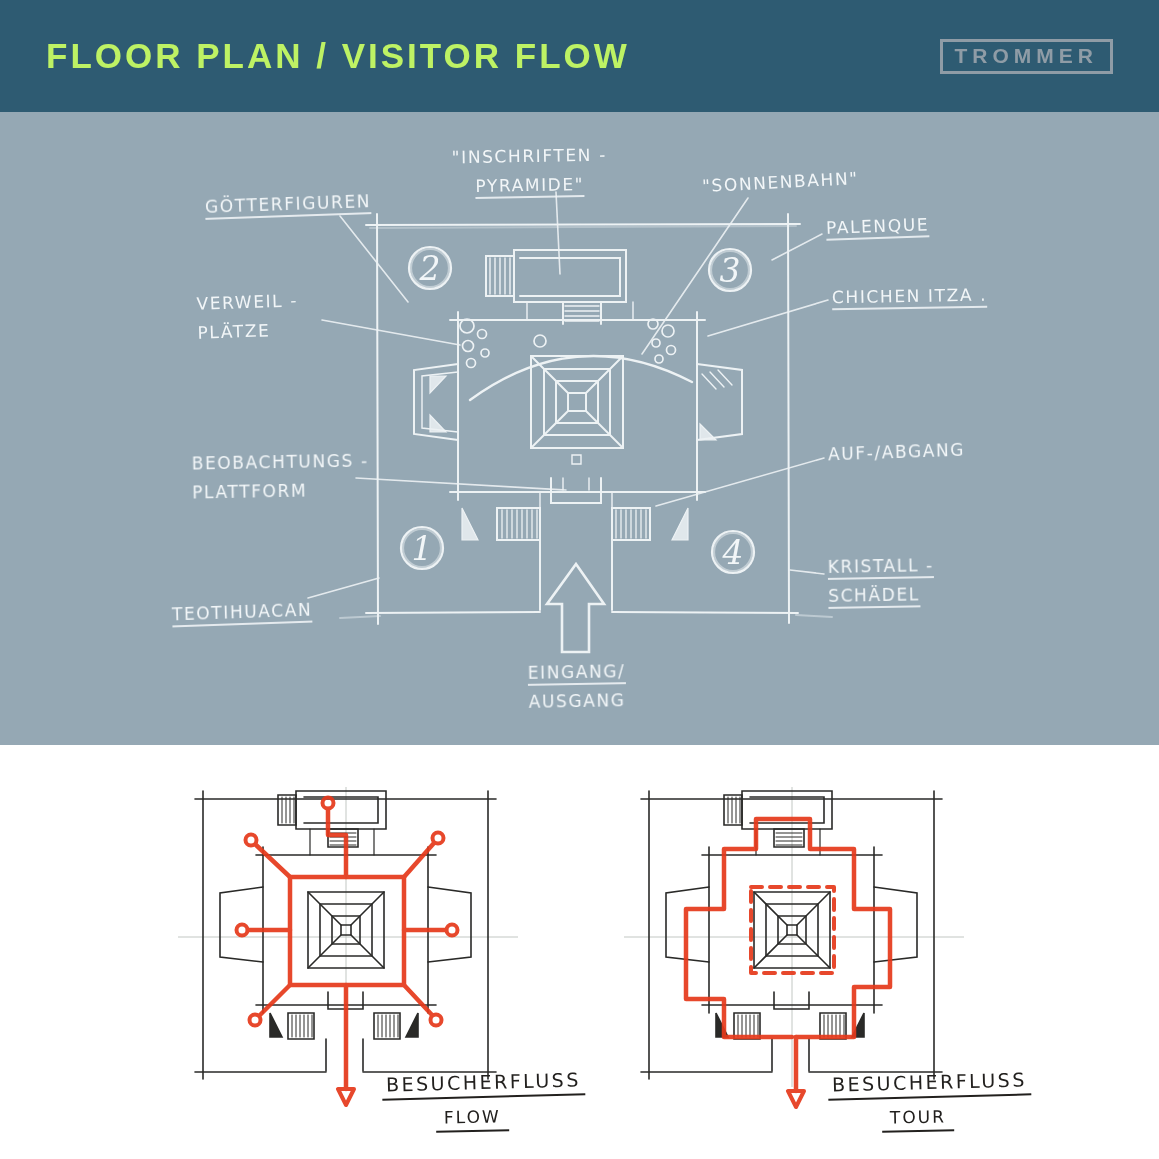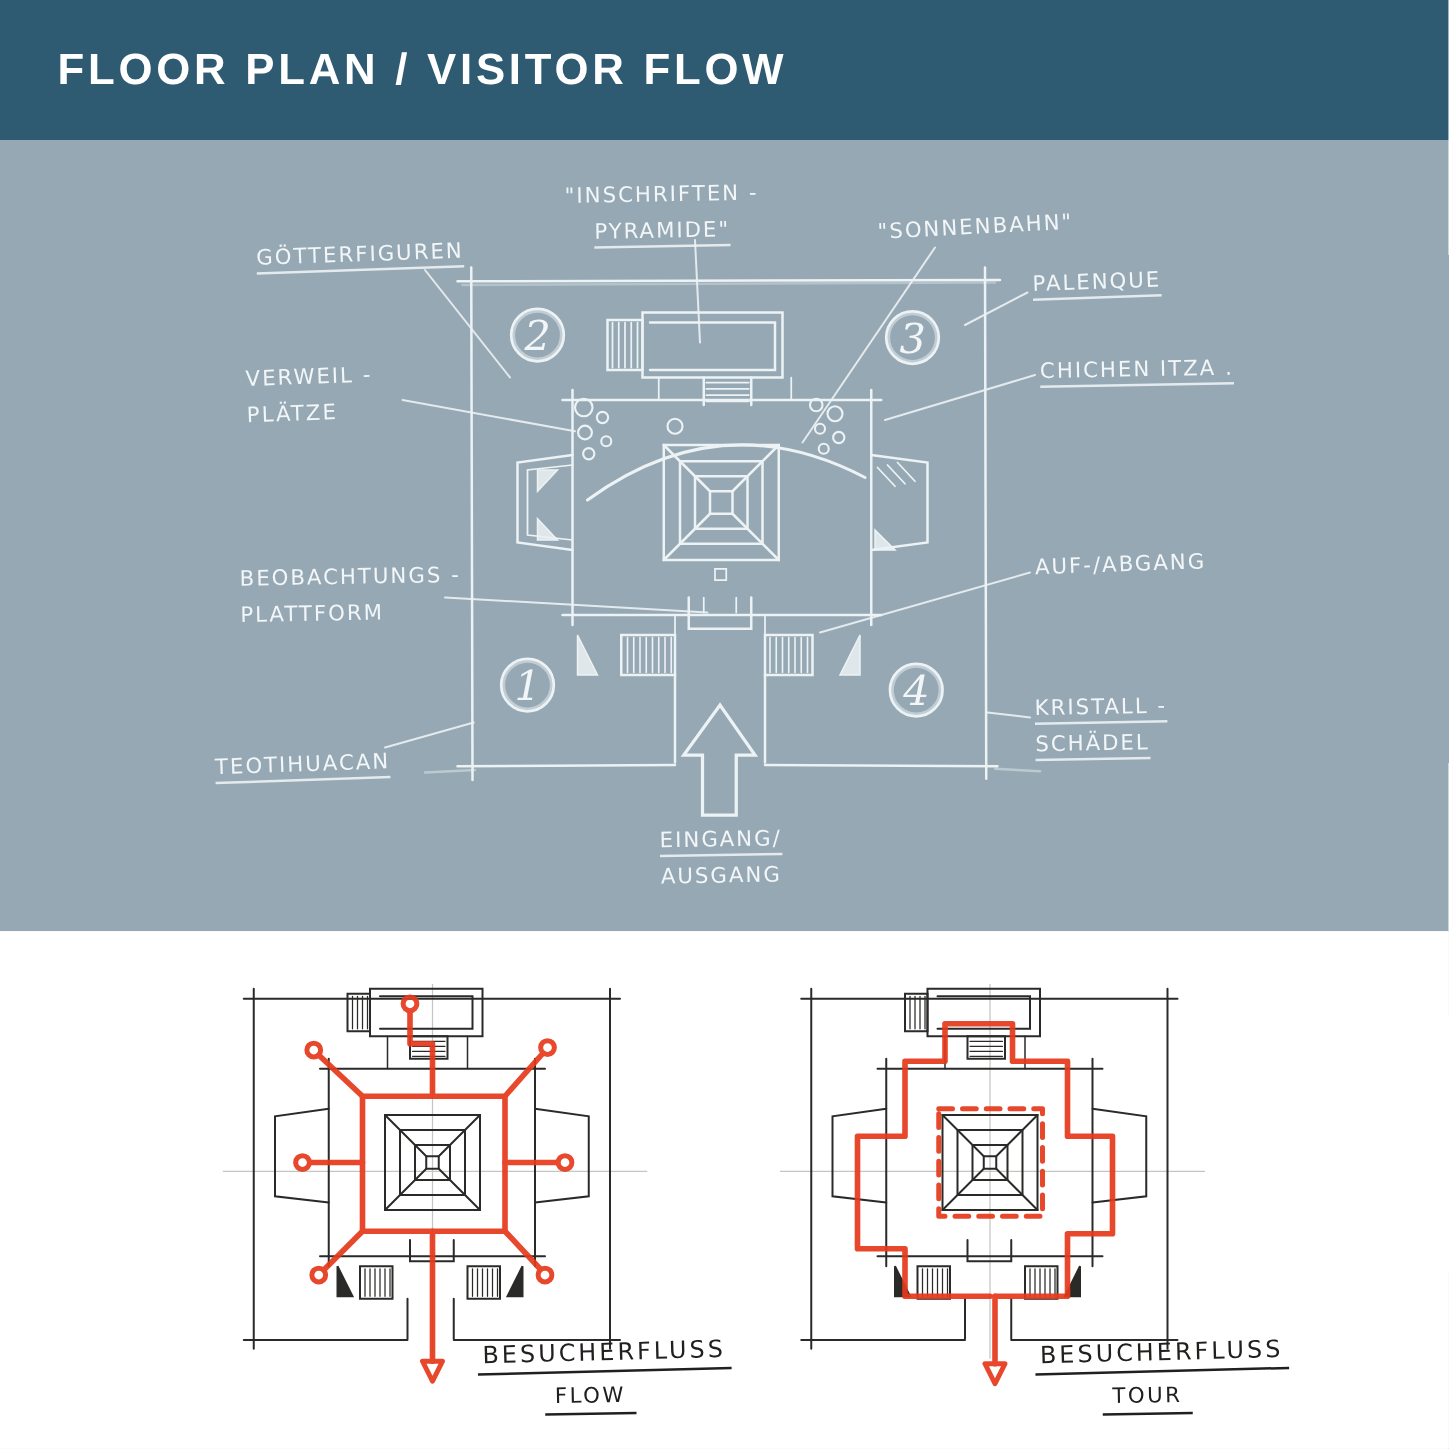--- a/index.html
+++ b/index.html
@@ -3,21 +3,21 @@
 <meta charset="utf-8">
 <style>
   * { margin:0; padding:0; box-sizing:border-box; }
   html,body { width:1159px; height:1159px; }
   body { font-family:"Liberation Sans", sans-serif; background:#ffffff; }
   .page { position:relative; width:1159px; height:1159px; overflow:hidden; background:#fff; }
 
   
   .header { position:absolute; top:0; left:0; width:1159px; height:112px; background:#2e5b72;
             display:flex; align-items:center; justify-content:space-between; padding:0 46px; }
-  .title  { color:#ffffff; font-size:35px; font-weight:bold; letter-spacing:3px; }
+  .title  { color:#bef264; font-size:35px; font-weight:bold; letter-spacing:3px; }
   .logo   { border:3px solid #8f9ca6; color:#8f9ca6; font-weight:bold; font-size:21px;
             letter-spacing:5px; padding:2px 12px 3px; }
 
   
   .sketch { position:absolute; top:112px; left:0; width:1159px; height:633px; background:#95a8b4; }
   .sketch svg { position:absolute; top:0; left:0; }
   .lbl { position:absolute; color:#f2f6f8; font-family:"DejaVu Sans", sans-serif;
          font-size:17px; letter-spacing:1.6px; line-height:1.7; white-space:nowrap; }
   .lbl .u { border-bottom:2px solid rgba(242,246,248,.85); padding-bottom:1px; }
 
@@ -32,20 +32,21 @@
 
   .num { font-family:"DejaVu Serif", serif; font-style:italic; font-size:33px; fill:#f2f6f8; }
 </style>
 </head>
 <body>
 
 <div class="page">
 
   <div class="header">
     <div class="title">FLOOR PLAN / VISITOR FLOW</div>
+    <div class="logo">TROMMER</div>
   </div>
 
   <div class="sketch">
 
     <svg width="1159" height="633" viewBox="0 0 1159 633">
       <g stroke="#f2f6f8" stroke-width="2" fill="none" stroke-linecap="round" opacity="0.95">
 
         <path d="M366,113 L800,112"></path>
         <path d="M788,102 L789,511"></path>
         <path d="M798,501 L612,500"></path>

